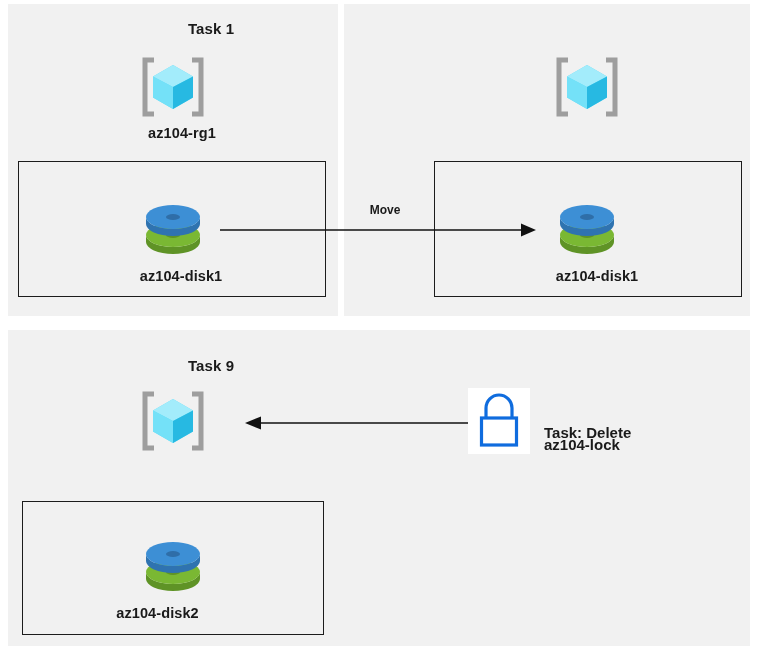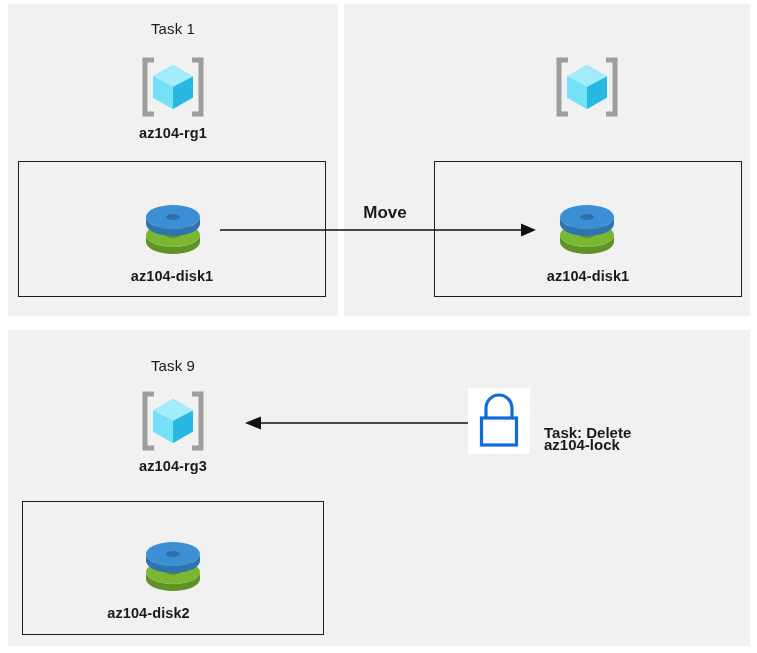--- a/index.html
+++ b/index.html
@@ -22,51 +22,53 @@
     position: absolute;
     background: #f1f1f1;
   }
   #panel-task1 { left: 8px;   top: 4px;   width: 330px; height: 312px; }
   #panel-task2 { left: 344px; top: 4px;   width: 406px; height: 312px; }
   #panel-task3 { left: 8px;   top: 330px; width: 742px; height: 316px; }
 
   .task-title {
     position: absolute;
     font-size: 15px;
-    font-weight: normal;
+    font-weight: bold;
     color: #1a1a1a;
     text-align: center;
     white-space: nowrap;
     letter-spacing: 0.1px;
+    padding-left: 38px;
   }
   .res-label {
     position: absolute;
     font-size: 14.5px;
     font-weight: bold;
     color: #1a1a1a;
     text-align: center;
     white-space: nowrap;
     letter-spacing: 0.1px;
+    margin-left: 9px;
   }
   .res-box {
     position: absolute;
     background: #f1f1f1;
     border: 1.6px solid #1c1c1c;
     box-sizing: border-box;
   }
   .icon-wrap {
     position: absolute;
   }
   .arrow-svg {
     position: absolute;
     overflow: visible;
   }
   .edge-label {
     position: absolute;
-    font-size: 17px;
+    font-size: 12px;
     font-weight: bold;
     color: #1a1a1a;
     white-space: nowrap;
     text-align: center;
   }
   .lock-tile {
     position: absolute;
     background: #ffffff;
   }
   .lock-text {
@@ -162,21 +164,20 @@
     <svg width="66" height="62" viewBox="0 0 66 62" xmlns="http://www.w3.org/2000/svg">
       <path d="M14 4 L5 4 L5 58 L14 58" fill="none" stroke="#9e9e9e" stroke-width="5"></path>
       <path d="M52 4 L61 4 L61 58 L52 58" fill="none" stroke="#9e9e9e" stroke-width="5"></path>
       <polygon points="33,9 53,20.5 53,41.5 33,53 13,41.5 13,20.5" fill="#5fdcf8"></polygon>
       <polygon points="33,9 53,20.5 33,31 13,20.5" fill="#a3ecfb"></polygon>
       <polygon points="33,31 53,20.5 53,41.5 33,53" fill="#27b9e2"></polygon>
       <polygon points="13,20.5 33,31 33,53 13,41.5" fill="#74e1f8"></polygon>
     </svg>
   </div>
 
-  <div class="res-label" style="left:8px; top:458px; width:330px;">az104-rg3</div>
 
   <div class="res-box" style="left:22px; top:501px; width:302px; height:134px;"></div>
 
   <div class="icon-wrap" style="left:142px; top:536px; width:62px; height:58px;">
     <svg width="62" height="58" viewBox="0 0 62 58" xmlns="http://www.w3.org/2000/svg">
       <path d="M4 36 a27 12 0 0 0 54 0 l0 7 a27 12 0 0 1 -54 0 z" fill="#5f9326"></path>
       <ellipse cx="31" cy="36" rx="27" ry="12" fill="#7ab833"></ellipse>
       <ellipse cx="31" cy="36" rx="7" ry="3" fill="#5f9326"></ellipse>
       <path d="M4 18 a27 12 0 0 0 54 0 l0 7 a27 12 0 0 1 -54 0 z" fill="#2f73b0"></path>
       <ellipse cx="31" cy="18" rx="27" ry="12" fill="#3d8fd5"></ellipse>

